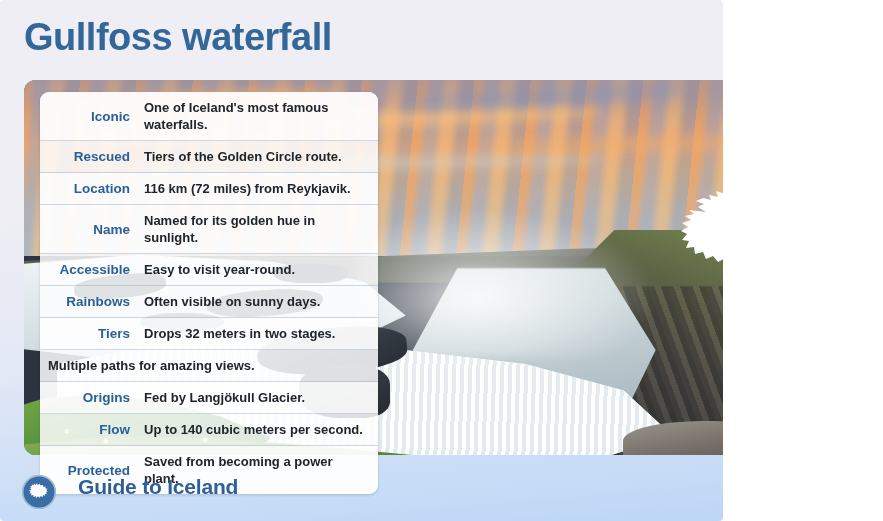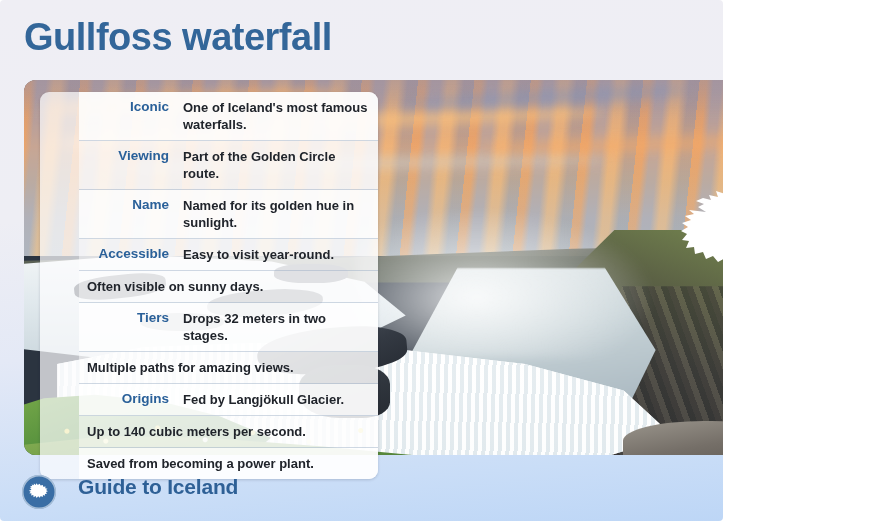--- a/index.html
+++ b/index.html
@@ -157,24 +157,23 @@
   }
 
   
   .table-card{
     position:absolute;left:40px;top:92px;width:338px;
     border-radius:9px;overflow:hidden;
     background:rgba(252,252,253,.72);
     box-shadow:0 1px 3px rgba(20,30,50,.18);
   }
   .row{
-    display:flex;align-items:flex-start;
+    display:flex;align-items:center;
     border-bottom:1px solid rgba(150,170,195,.45);
     min-height:30px;
-    margin-left:39px;
   }
   .row:last-child{border-bottom:none;}
   .row.odd{background:rgba(255,255,255,.80);}
   .row.even{background:rgba(255,255,255,.46);}
   .cell-label{
     width:96px;flex:0 0 96px;box-sizing:border-box;
     text-align:right;padding:7px 6px 7px 4px;
     font-size:13.5px;font-weight:bold;color:#2a6099;
     white-space:nowrap;
   }
@@ -254,49 +253,56 @@
     </div>
   </div>
 
   <div class="table-card">
     <div id="rows-host">
         <div class="row odd">
           <div class="cell-label">Iconic</div>
           <div class="cell-value">One of Iceland's most famous waterfalls.</div>
         </div>
         <div class="row even">
-          <div class="cell-label">Viewing</div>
-          <div class="cell-value">Part of the Golden Circle route.</div>
+          <div class="cell-label">Rescued</div>
+          <div class="cell-value">Tiers of the Golden Circle route.</div>
+        </div>
+        <div class="row odd">
+          <div class="cell-label">Location</div>
+          <div class="cell-value">116 km (72 miles) from Reykjavik.</div>
         </div>
         <div class="row odd">
           <div class="cell-label">Name</div>
           <div class="cell-value">Named for its golden hue in sunlight.</div>
         </div>
         <div class="row even">
           <div class="cell-label">Accessible</div>
           <div class="cell-value">Easy to visit year-round.</div>
         </div>
         <div class="row even">
+          <div class="cell-label">Rainbows</div>
           <div class="cell-value">Often visible on sunny days.</div>
         </div>
         <div class="row odd">
           <div class="cell-label">Tiers</div>
           <div class="cell-value">Drops 32 meters in two stages.</div>
         </div>
         <div class="row even">
           <div class="cell-value">Multiple paths for amazing views.</div>
         </div>
         <div class="row odd">
           <div class="cell-label">Origins</div>
           <div class="cell-value">Fed by Langjökull Glacier.</div>
         </div>
         <div class="row even">
+          <div class="cell-label">Flow</div>
           <div class="cell-value">Up to 140 cubic meters per second.</div>
         </div>
         <div class="row odd">
+          <div class="cell-label">Protected</div>
           <div class="cell-value">Saved from becoming a power plant.</div>
         </div>
       </div>
   </div>
 
   <div class="footer">
     <span class="logo">
       <svg width="22" height="22" viewBox="0 0 22 22">
         <path fill="#ffffff" d="M3.4,8.2 L1.6,7.0 L3.6,6.5 L2.0,5.2 L4.3,5.0 L3.6,3.5 L5.8,4.3
           L5.9,2.6 L7.6,3.9 L8.6,2.3 L9.8,4.0 L11.6,2.8 L12.6,4.6 L14.8,3.9 L15.2,5.8

